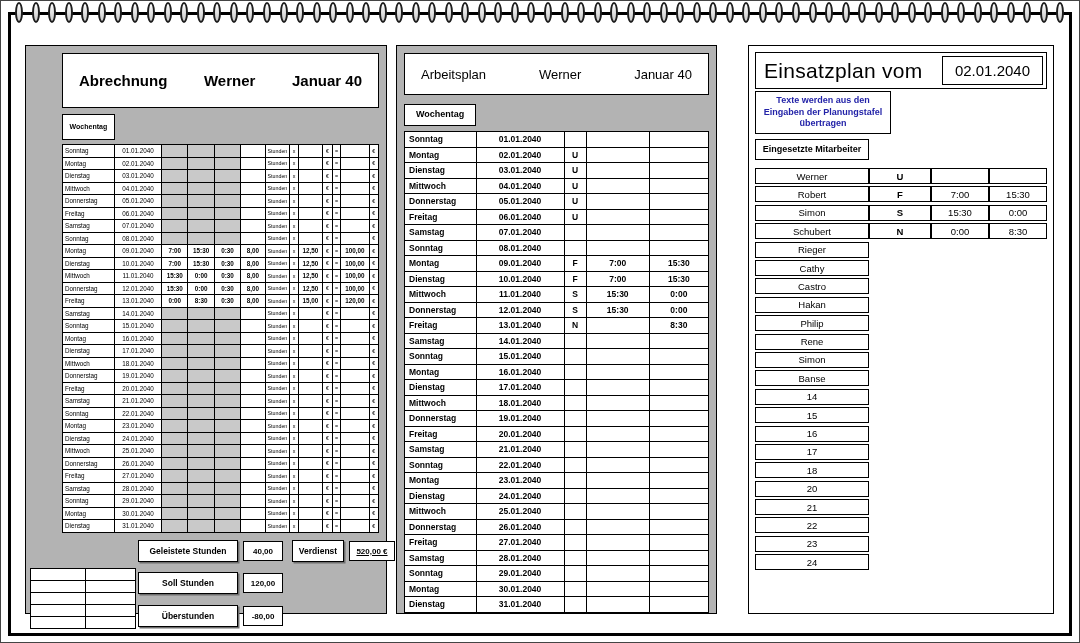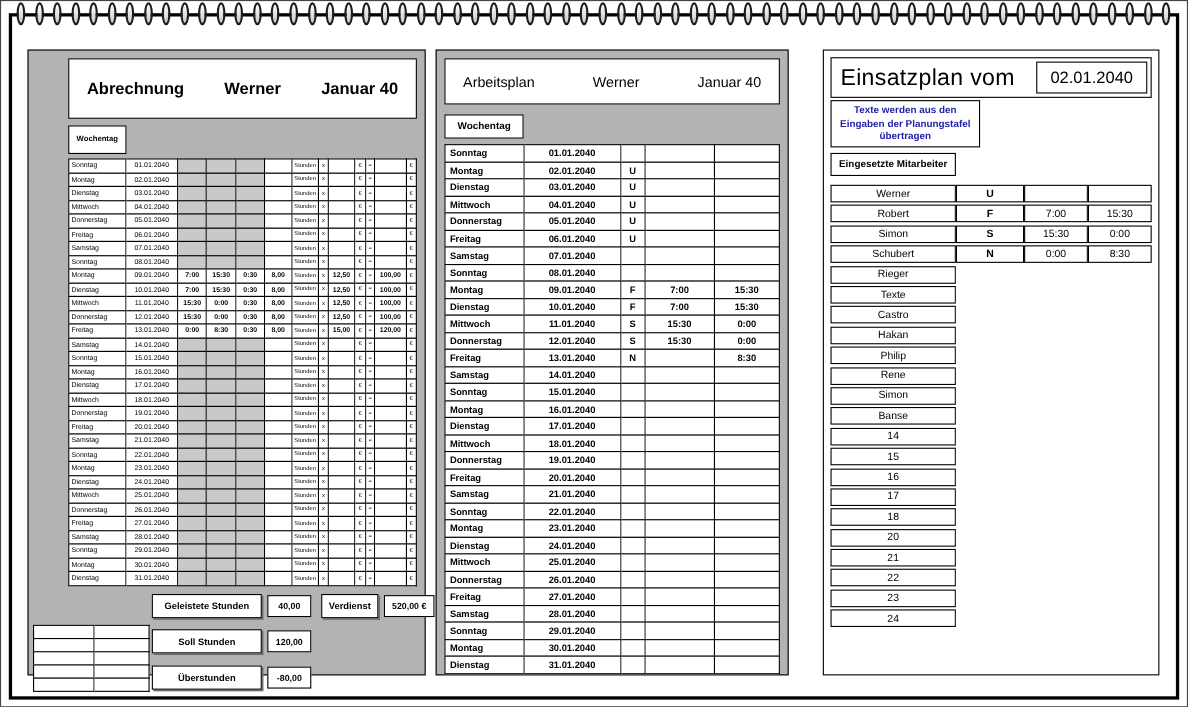--- a/index.html
+++ b/index.html
@@ -42,21 +42,21 @@
   .ab-row .shade { background:#c9c9c9; }
   .ab-row .shade.filled { background:#fff; }
   .sumrow { position:absolute; left:112px; display:flex; align-items:center; }
   .r1 { top:494px; } .r2 { top:526px; } .r3 { top:559px; }
   .sum-label { background:#fff; border:1px solid #000; box-shadow:1.5px 1.5px 0 #6e6e6e;
                font-size:8.5px; font-weight:bold; height:22px; width:100px;
                display:flex; align-items:center; justify-content:center; }
   .sum-val { background:#fff; border:1px solid #000; height:20px; width:40px; font-size:8px; font-weight:bold;
              display:flex; align-items:center; justify-content:center; margin-left:5px; }
   .sum-label.wsm { width:52px; margin-left:9px; }
-  .sum-val.vunder { width:46px; }
+  .sum-val.vunder { width:46px; text-decoration:underline; }
   .empty-grid { position:absolute; left:4px; top:522px; }
   .eg-row { display:flex; height:13px; margin-top:-1px; }
   .eg-row:first-child { margin-top:0; }
   .eg-row .c + .c { border-left:none; }
 
   
   .arbeitsplan { left:375px; width:321px; }
   .arbeitsplan .title-box { height:42px; font-size:13px; font-weight:normal; }
   .ap-header { display:flex; margin-top:9px; height:22px; }
   .ap-header .hc { font-size:9px; }
@@ -1031,21 +1031,21 @@
             </div>
 
             <div class="ep-row">
               <div class="c name ew1">Rieger</div>
               <div class="c ort ew2"></div>
               <div class="c von ew3"></div>
               <div class="c bis ew4"></div>
             </div>
 
             <div class="ep-row">
-              <div class="c name ew1">Texte</div>
+              <div class="c name ew1">Cathy</div>
               <div class="c ort ew2"></div>
               <div class="c von ew3"></div>
               <div class="c bis ew4"></div>
             </div>
 
             <div class="ep-row">
               <div class="c name ew1">Castro</div>
               <div class="c ort ew2"></div>
               <div class="c von ew3"></div>
               <div class="c bis ew4"></div>

